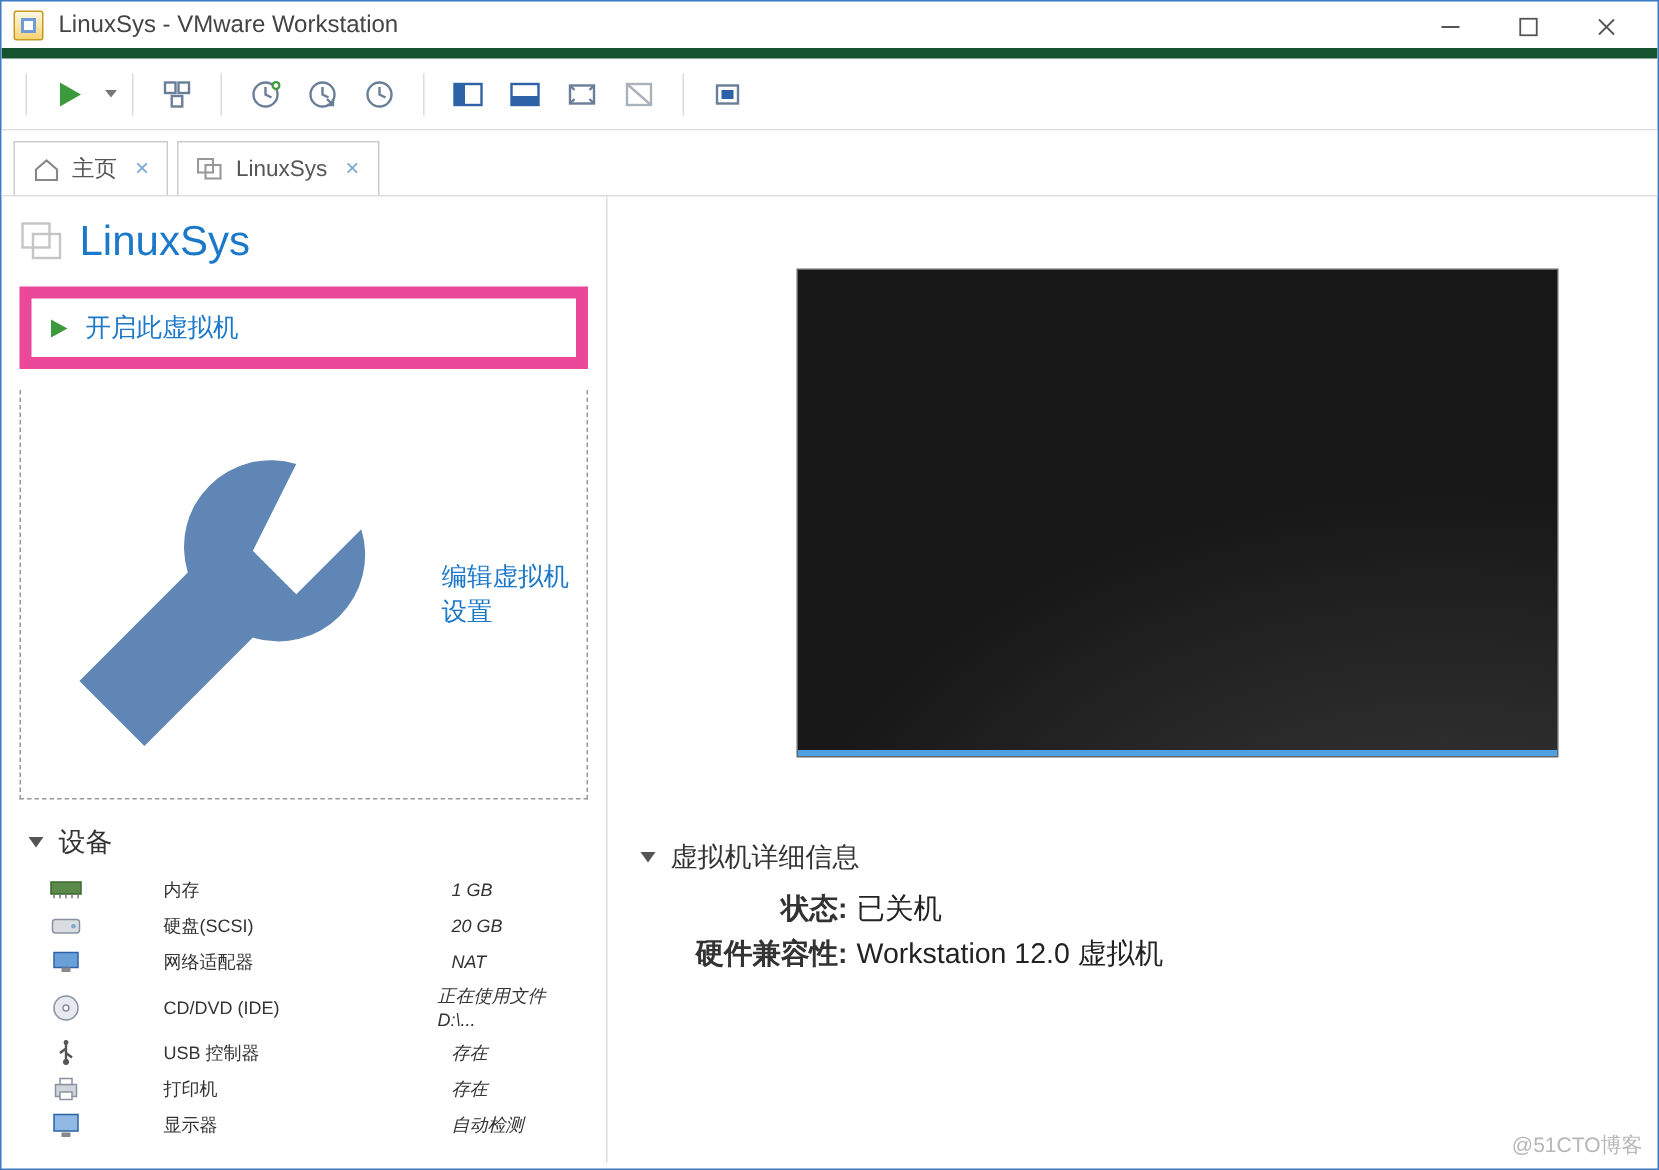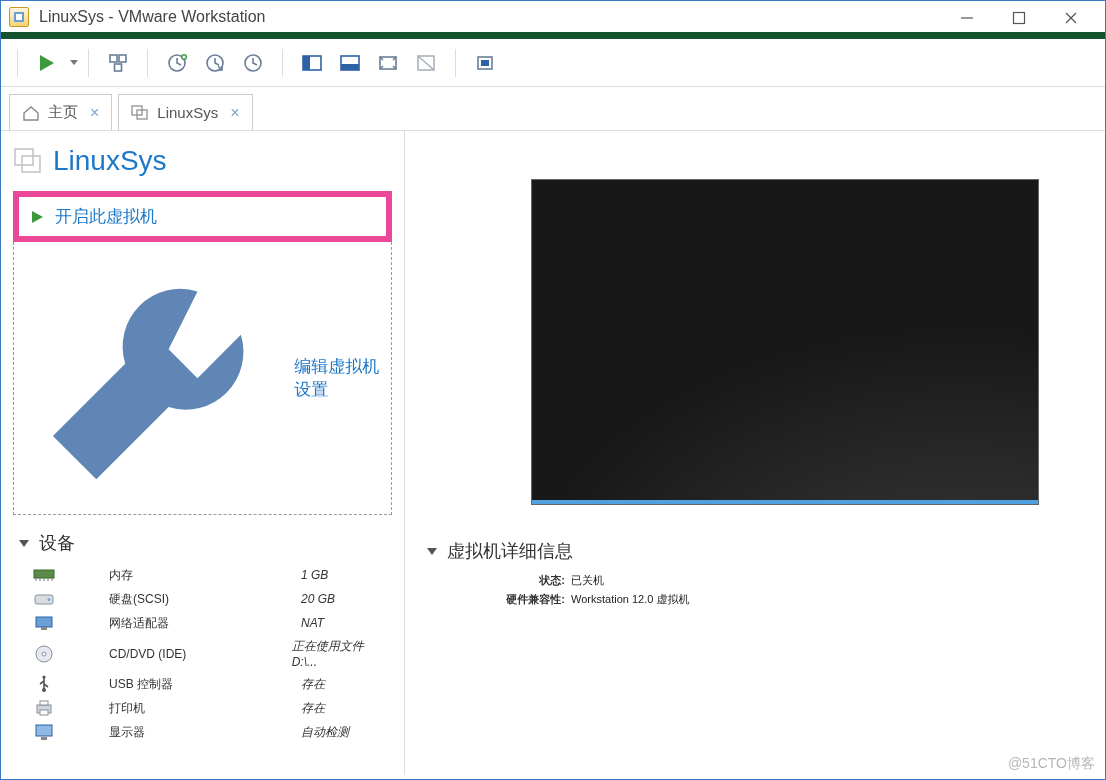--- a/index.html
+++ b/index.html
@@ -89,30 +89,30 @@
     display:flex; align-items:center; padding:4px 12px 12px 12px;
   }
   .vm-title-icon {
     width:30px; height:28px; stroke:#c5c5c5; fill:none; stroke-width:1.6;
     margin-right:10px;
   }
   .vm-title {
     font-size:28px; color:#1c78c8; font-weight:400;
   }
   .highlighted-action-wrap {
-    border:6px solid #ec4899; margin:2px 12px 0 12px;
+    border:8px solid #ec4899; margin:2px 12px 0 12px;
     padding:0; display:flex; flex-direction:column;
   }
   .action-link {
     display:flex; align-items:center; gap:10px;
     padding:8px 10px; color:#1c78c8; font-size:17px;
   }
   .action-link .play-small { width:16px; height:16px; fill:#3c9a3c; }
   .edit-link-wrap {
-    border:1px dashed #999; margin:0 12px 4px 12px;
+    border:1px dashed #999; margin:14px 12px 4px 12px;
     border-top:none;
     padding:6px 10px; color:#1c78c8; font-size:17px;
     display:flex; align-items:center; gap:10px;
   }
   .section {
     padding:12px 18px 0 18px;
   }
   .section-header {
     display:flex; align-items:center; gap:6px;
     color:#333; font-size:18px; margin-bottom:8px;
@@ -144,26 +144,26 @@
       radial-gradient(ellipse 800px 520px at 85% 135%, #3c3c3c 0%, #181818 55%),
       linear-gradient(#101010,#000);
     position:relative;
     overflow:hidden;
   }
   .preview::after {
     content:""; position:absolute; left:0; bottom:0; height:4px; width:100%;
     background:#4fa0e0;
   }
   .details-sec {
-    margin-top:34px;
+    margin-top:54px;
   }
   .details-table {
     margin-left:36px; margin-top:6px;
   }
-  .det-row { display:flex; padding:2px 0; font-size:11px; }
+  .det-row { display:flex; padding:2px 0; font-size:19px; }
   .det-label { width:106px; text-align:right; font-weight:700; color:#333; }
   .det-val { margin-left:6px; color:#222; }
   .watermark {
     position:absolute; right:10px; bottom:6px; color:#b7b7b7; font-size:14px;
   }
 </style>
 </head>
 <body>
 
 <div class="titlebar">

